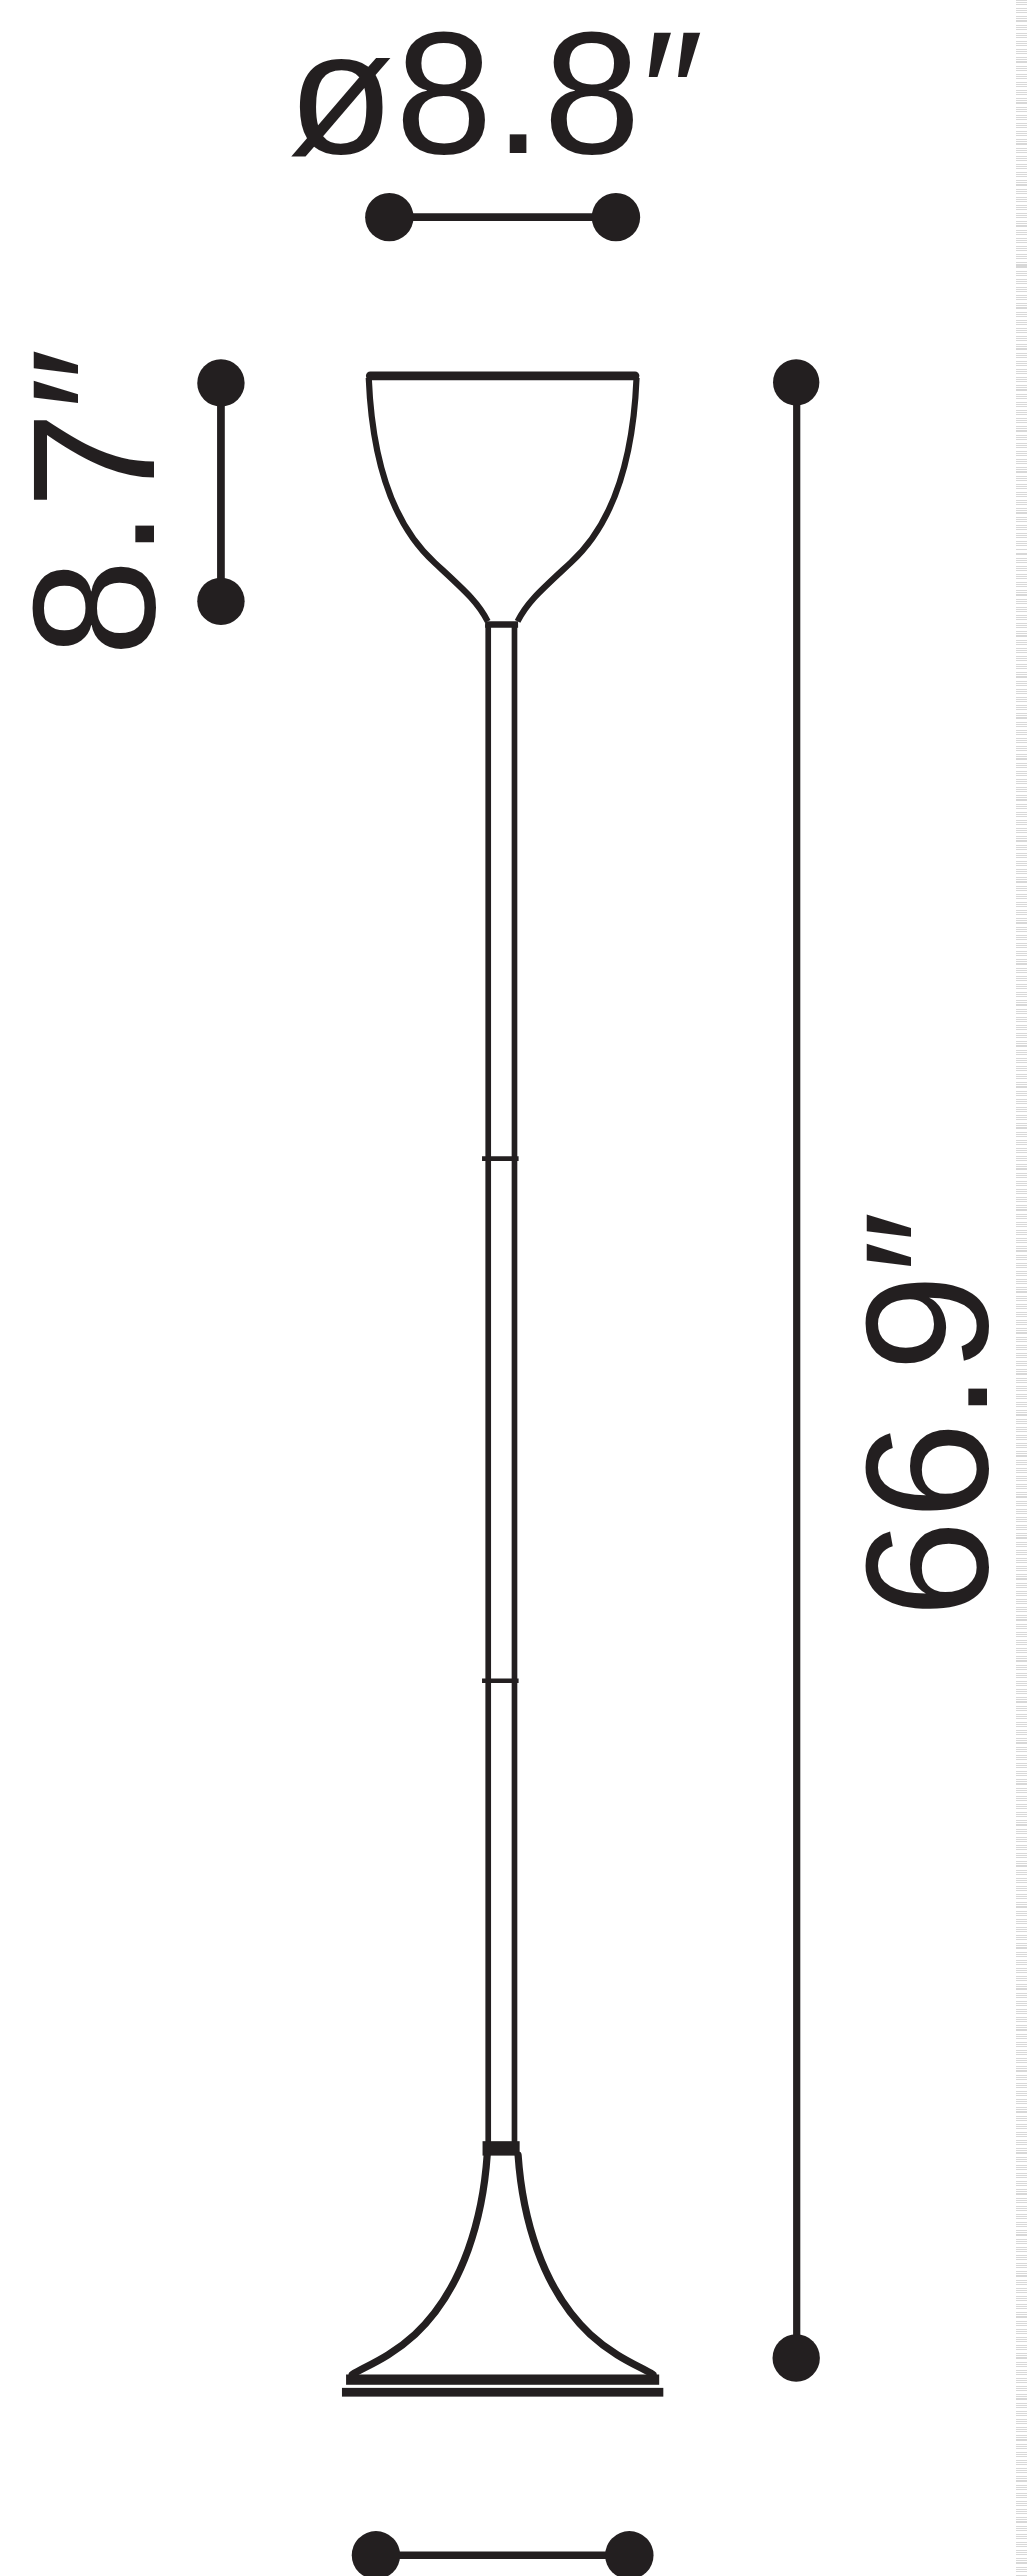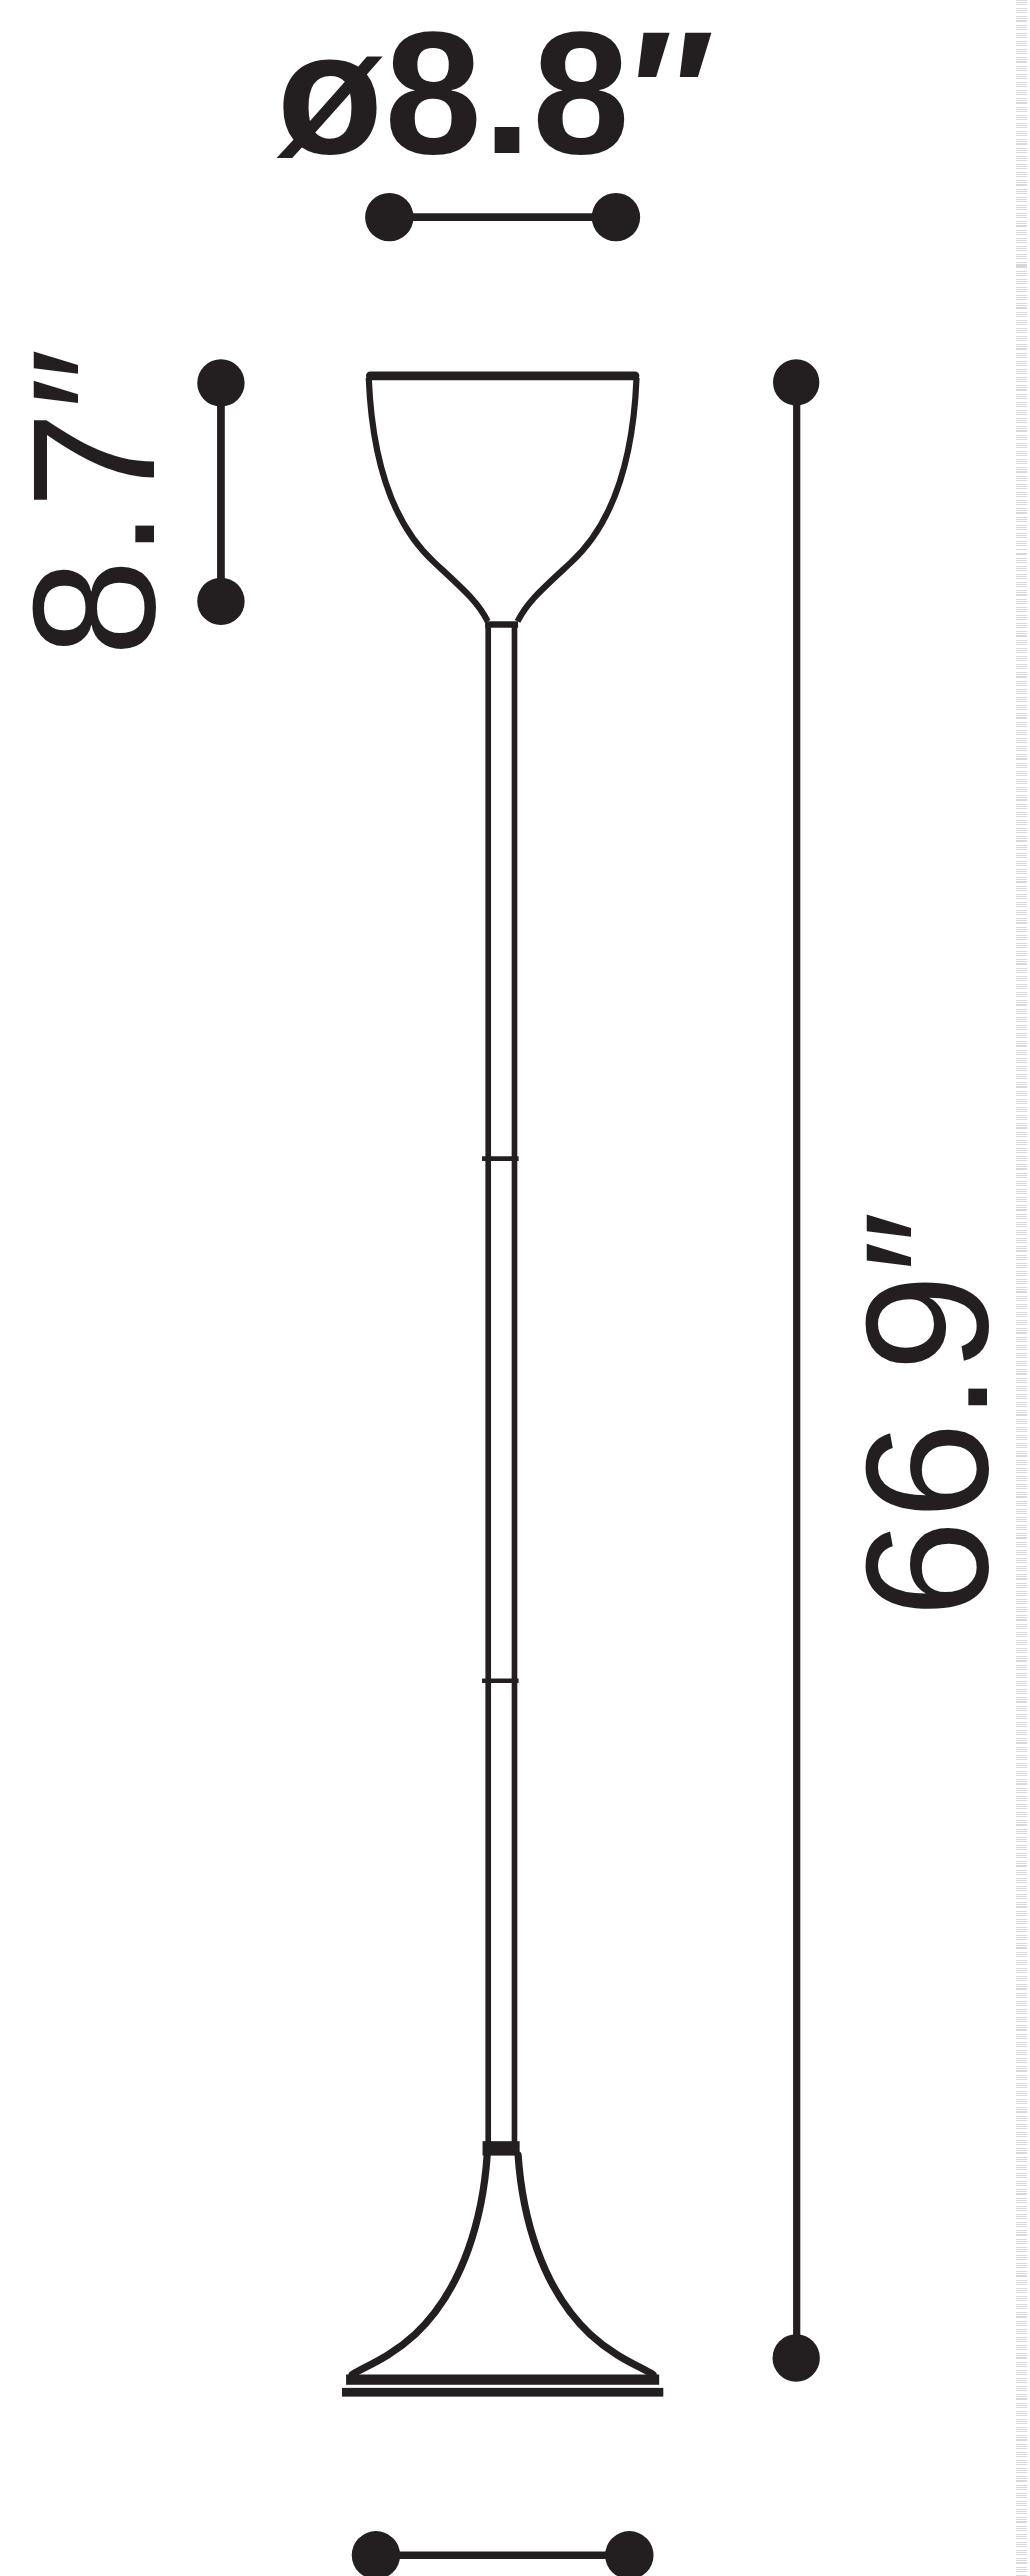--- a/index.html
+++ b/index.html
@@ -99,21 +99,21 @@
       </g>
 
       <g>
         <line class="ink-stroke" x1="730" y1="4961" x2="1222" y2="4961" stroke-width="15"></line>
         <circle class="ink-fill" cx="730" cy="4961" r="47"></circle>
         <circle class="ink-fill" cx="1222" cy="4961" r="47"></circle>
       </g>
     </g>
   </svg>
 
-  <div class="dim-label horiz" style="left:496px; top:0px;font-weight:bold;">ø8.8″</div>
+  <div class="dim-label horiz" style="left:496px; top:0px;">ø8.8″</div>
 
   <div class="dim-label vert" style="left:94px; top:502px;">8.7″</div>
 
   <div class="dim-label vert" style="left:927px; top:1414px;">66.9″</div>
 
   <div class="dim-label horiz" style="left:505px; top:2570px;">ø9.8″</div>
 
 </div>
 
 

